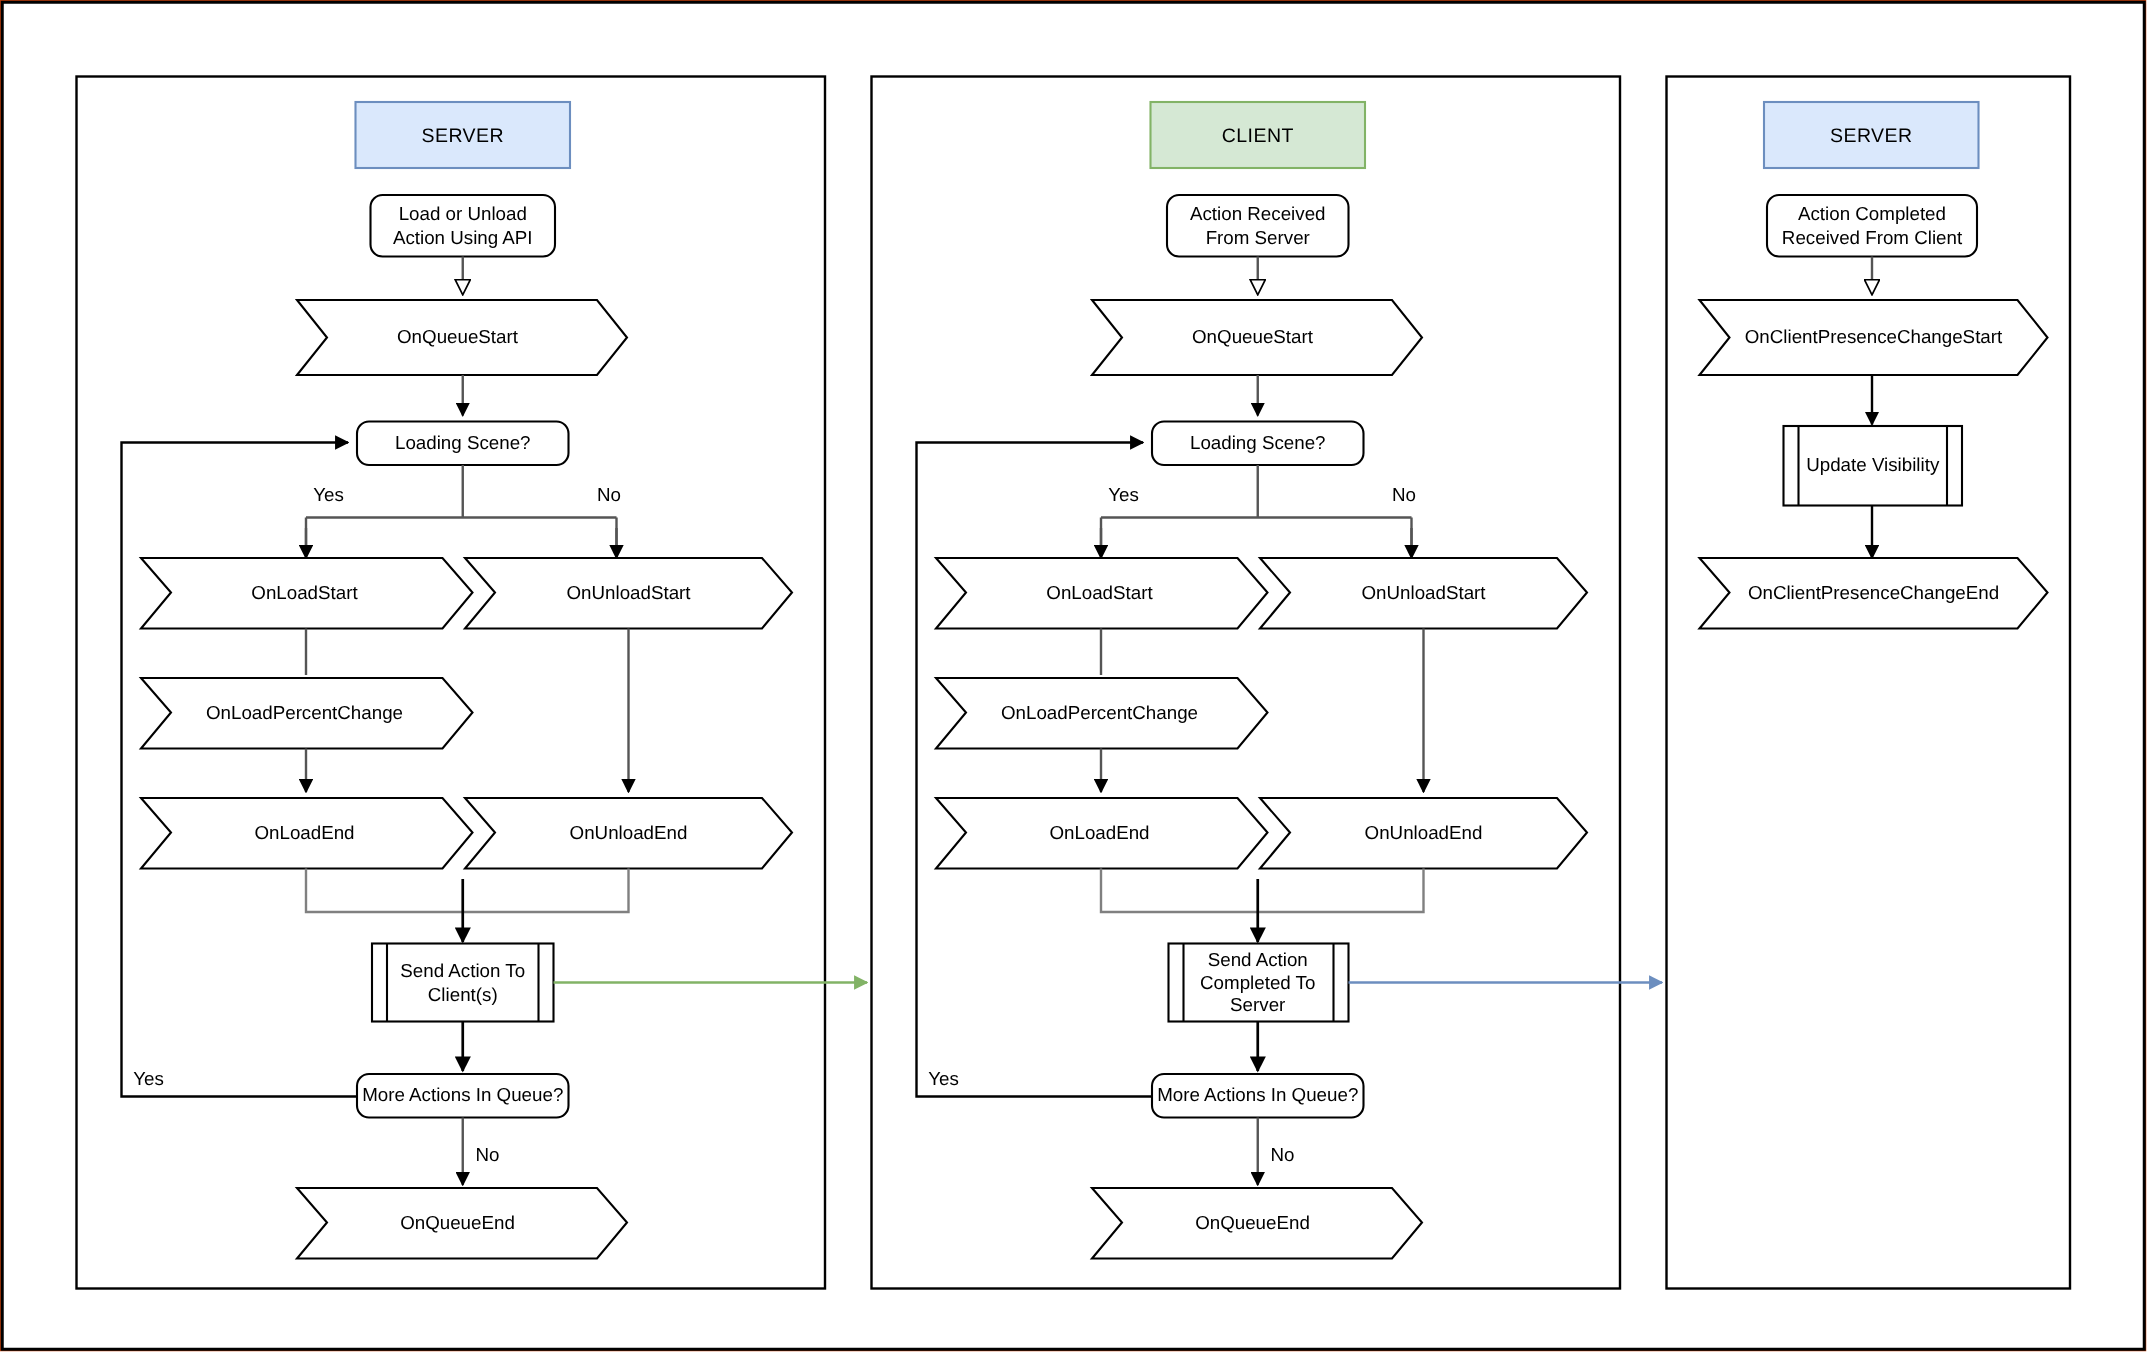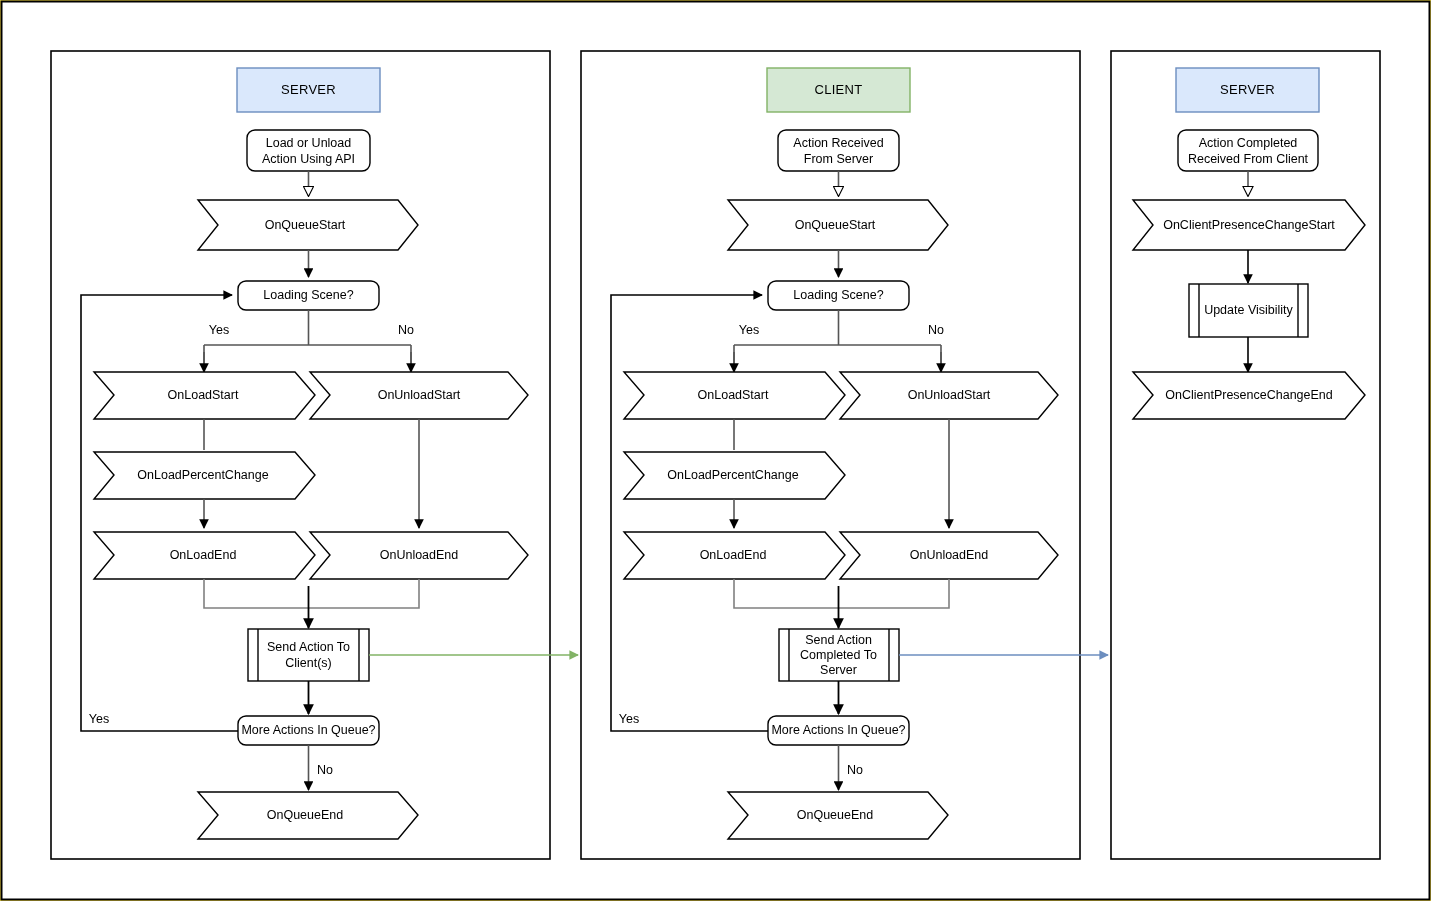--- a/index.html
+++ b/index.html
@@ -8,21 +8,21 @@
     padding: 0;
     background: #ffffff;
   }
   body {
     font-family: "Liberation Sans", sans-serif;
   }
   #canvas {
     position: relative;
     width: 1431px;
     height: 901px;
-    background: #fde047;
+    background: #c2410c;
     overflow: hidden;
   }
   svg.diagram {
     display: block;
     width: 1431px;
     height: 901px;
   }
   text {
     font-family: "Liberation Sans", sans-serif;
     fill: #000000;

